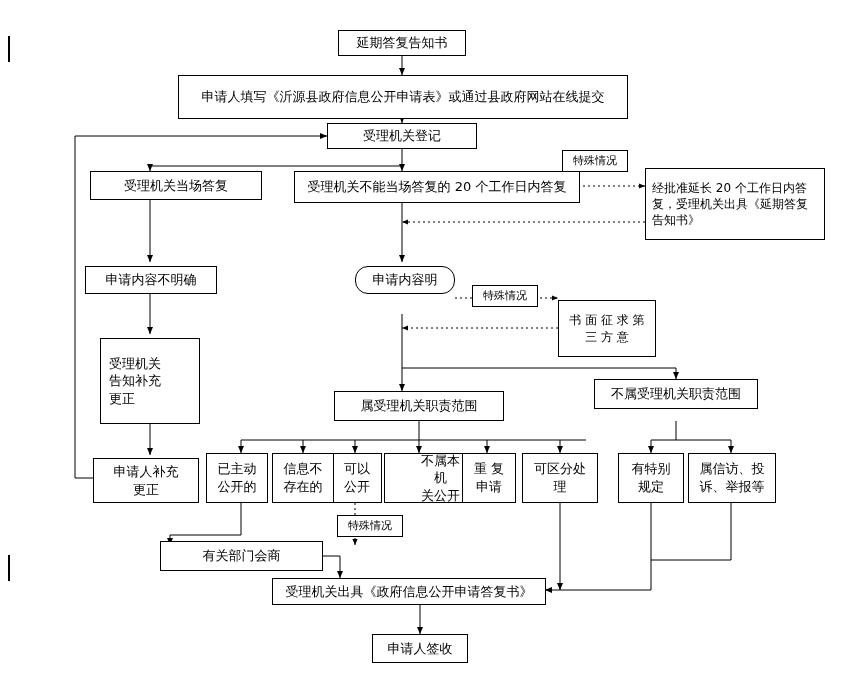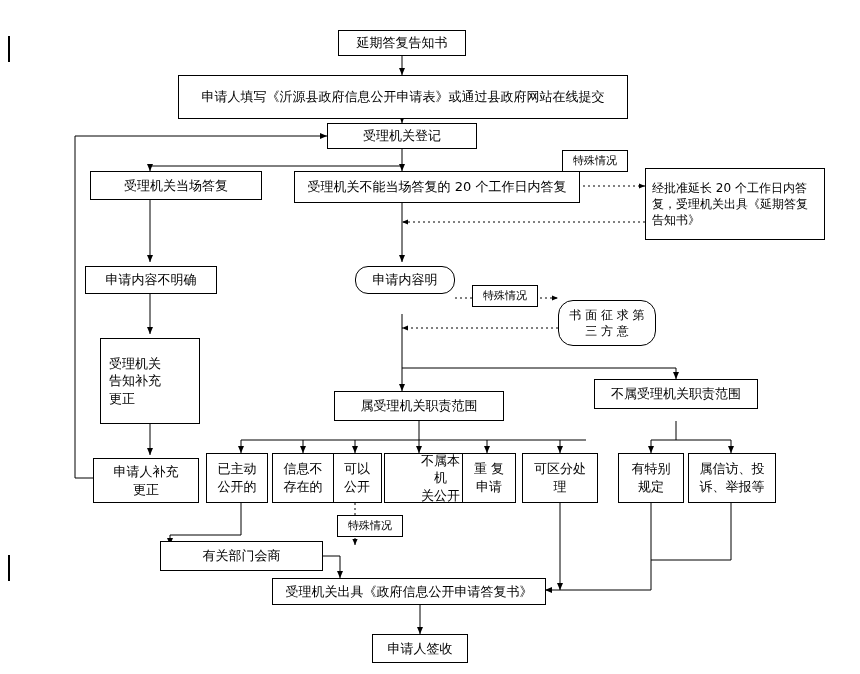--- a/index.html
+++ b/index.html
@@ -152,21 +152,21 @@
   <div class="node" style="left:90px;top:171px;width:172px;height:29px;">受理机关当场答复</div>
   <div class="node" style="left:262px;top:171px;width:286px;height:32px;margin-left:32px;">受理机关不能当场答复的 20 个工作日内答复</div>
   <div class="node" style="left:645px;top:168px;width:180px;height:72px;font-size:12px;text-align:left;justify-content:flex-start;padding:0 6px;">经批准延长 20 个工作日内答复，受理机关出具《延期答复告知书》</div>
 
   <div class="note" style="left:562px;top:150px;width:66px;height:22px;">特殊情况</div>
   <div class="note" style="left:472px;top:285px;width:66px;height:22px;">特殊情况</div>
   <div class="note" style="left:337px;top:515px;width:66px;height:22px;">特殊情况</div>
 
   <div class="node" style="left:85px;top:266px;width:132px;height:28px;">申请内容不明确</div>
   <div class="node" style="left:355px;top:266px;width:100px;height:28px;border-radius:13px;">申请内容明</div>
-  <div class="node" style="left:558px;top:300px;width:98px;height:46px;font-size:12px;border-radius:15px;">书 面 征 求 第 三 方 意</div>
+  <div class="node" style="left:558px;top:300px;width:98px;height:57px;font-size:12px;">书 面 征 求 第 三 方 意</div>
 
   <div class="node" style="left:100px;top:338px;width:100px;height:86px;text-align:left;justify-content:flex-start;padding:6px 8px;">受理机关
 告知补充
 更正</div>
   <div class="node" style="left:93px;top:458px;width:106px;height:45px;">申请人补充
 更正</div>
 
   <div class="node" style="left:334px;top:391px;width:170px;height:30px;">属受理机关职责范围</div>
   <div class="node" style="left:594px;top:379px;width:164px;height:30px;">不属受理机关职责范围</div>
 

